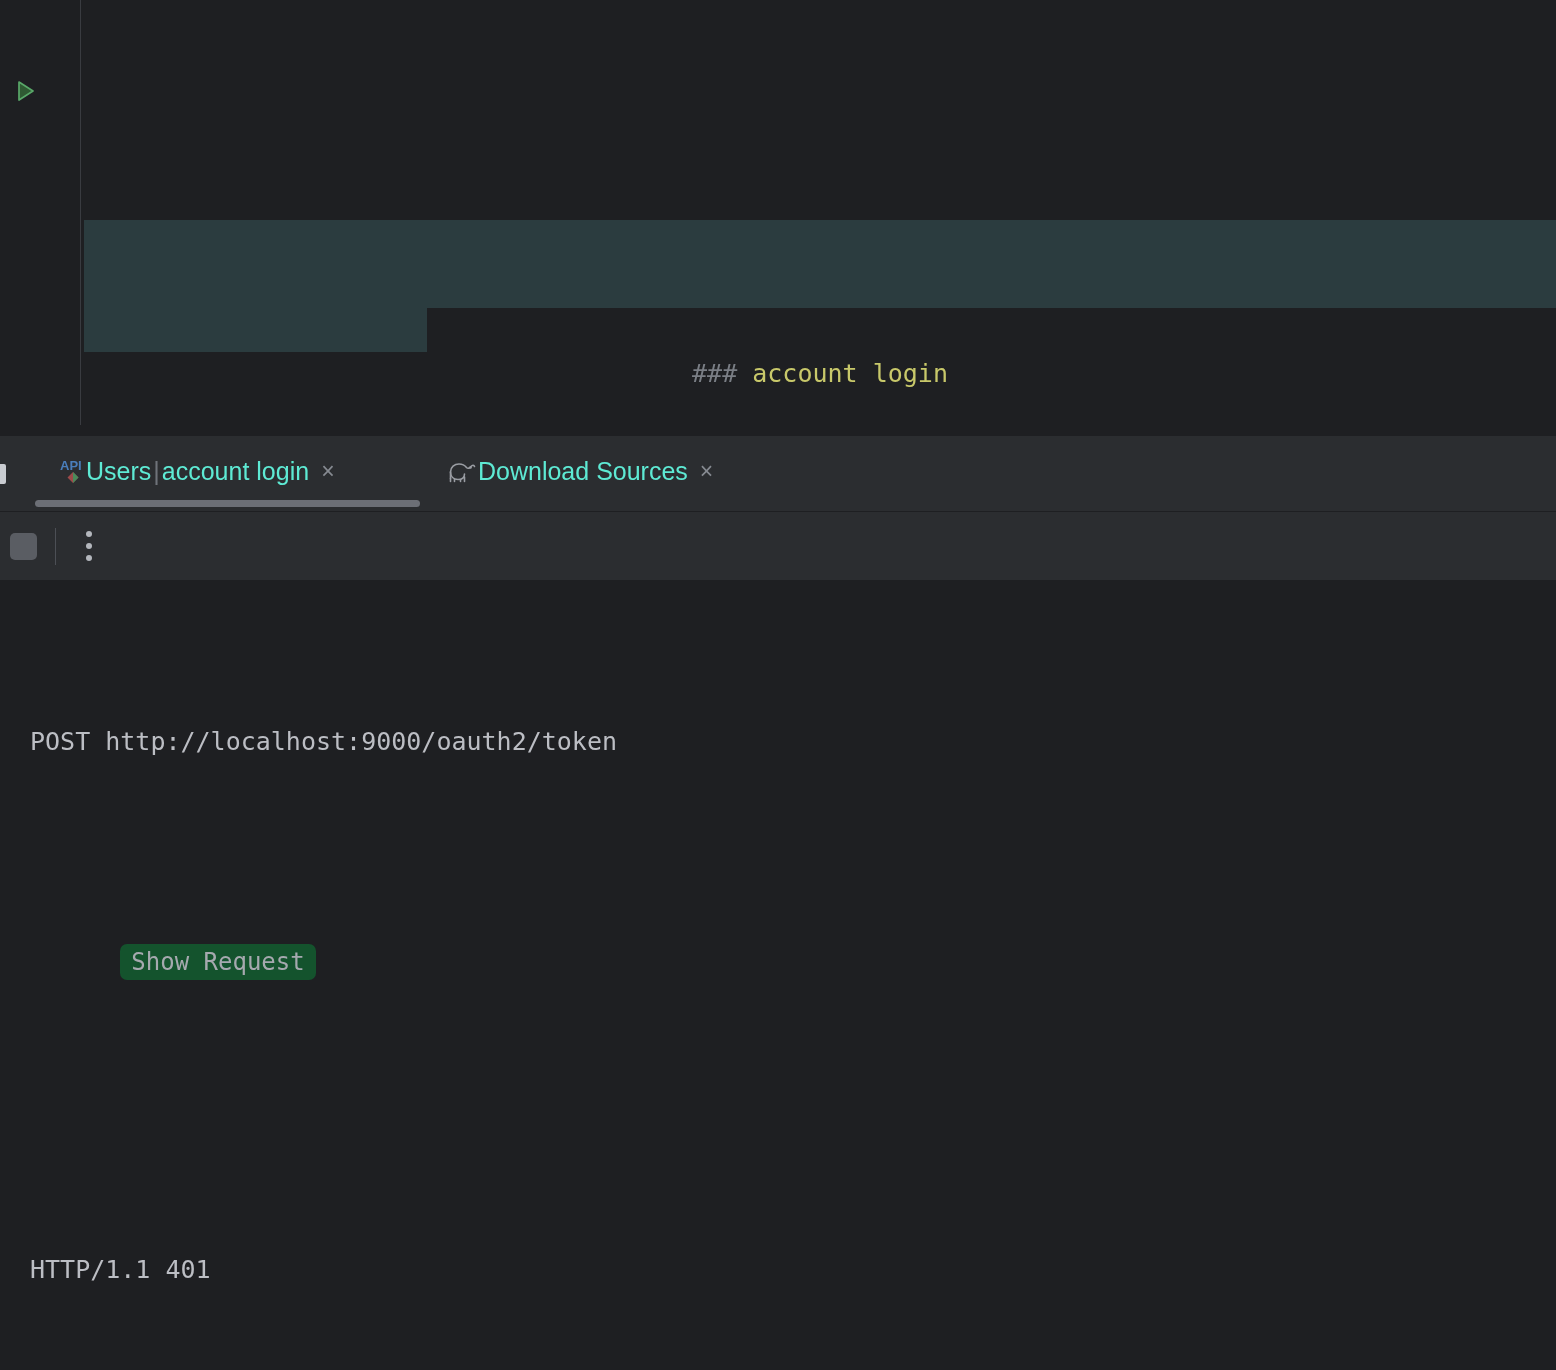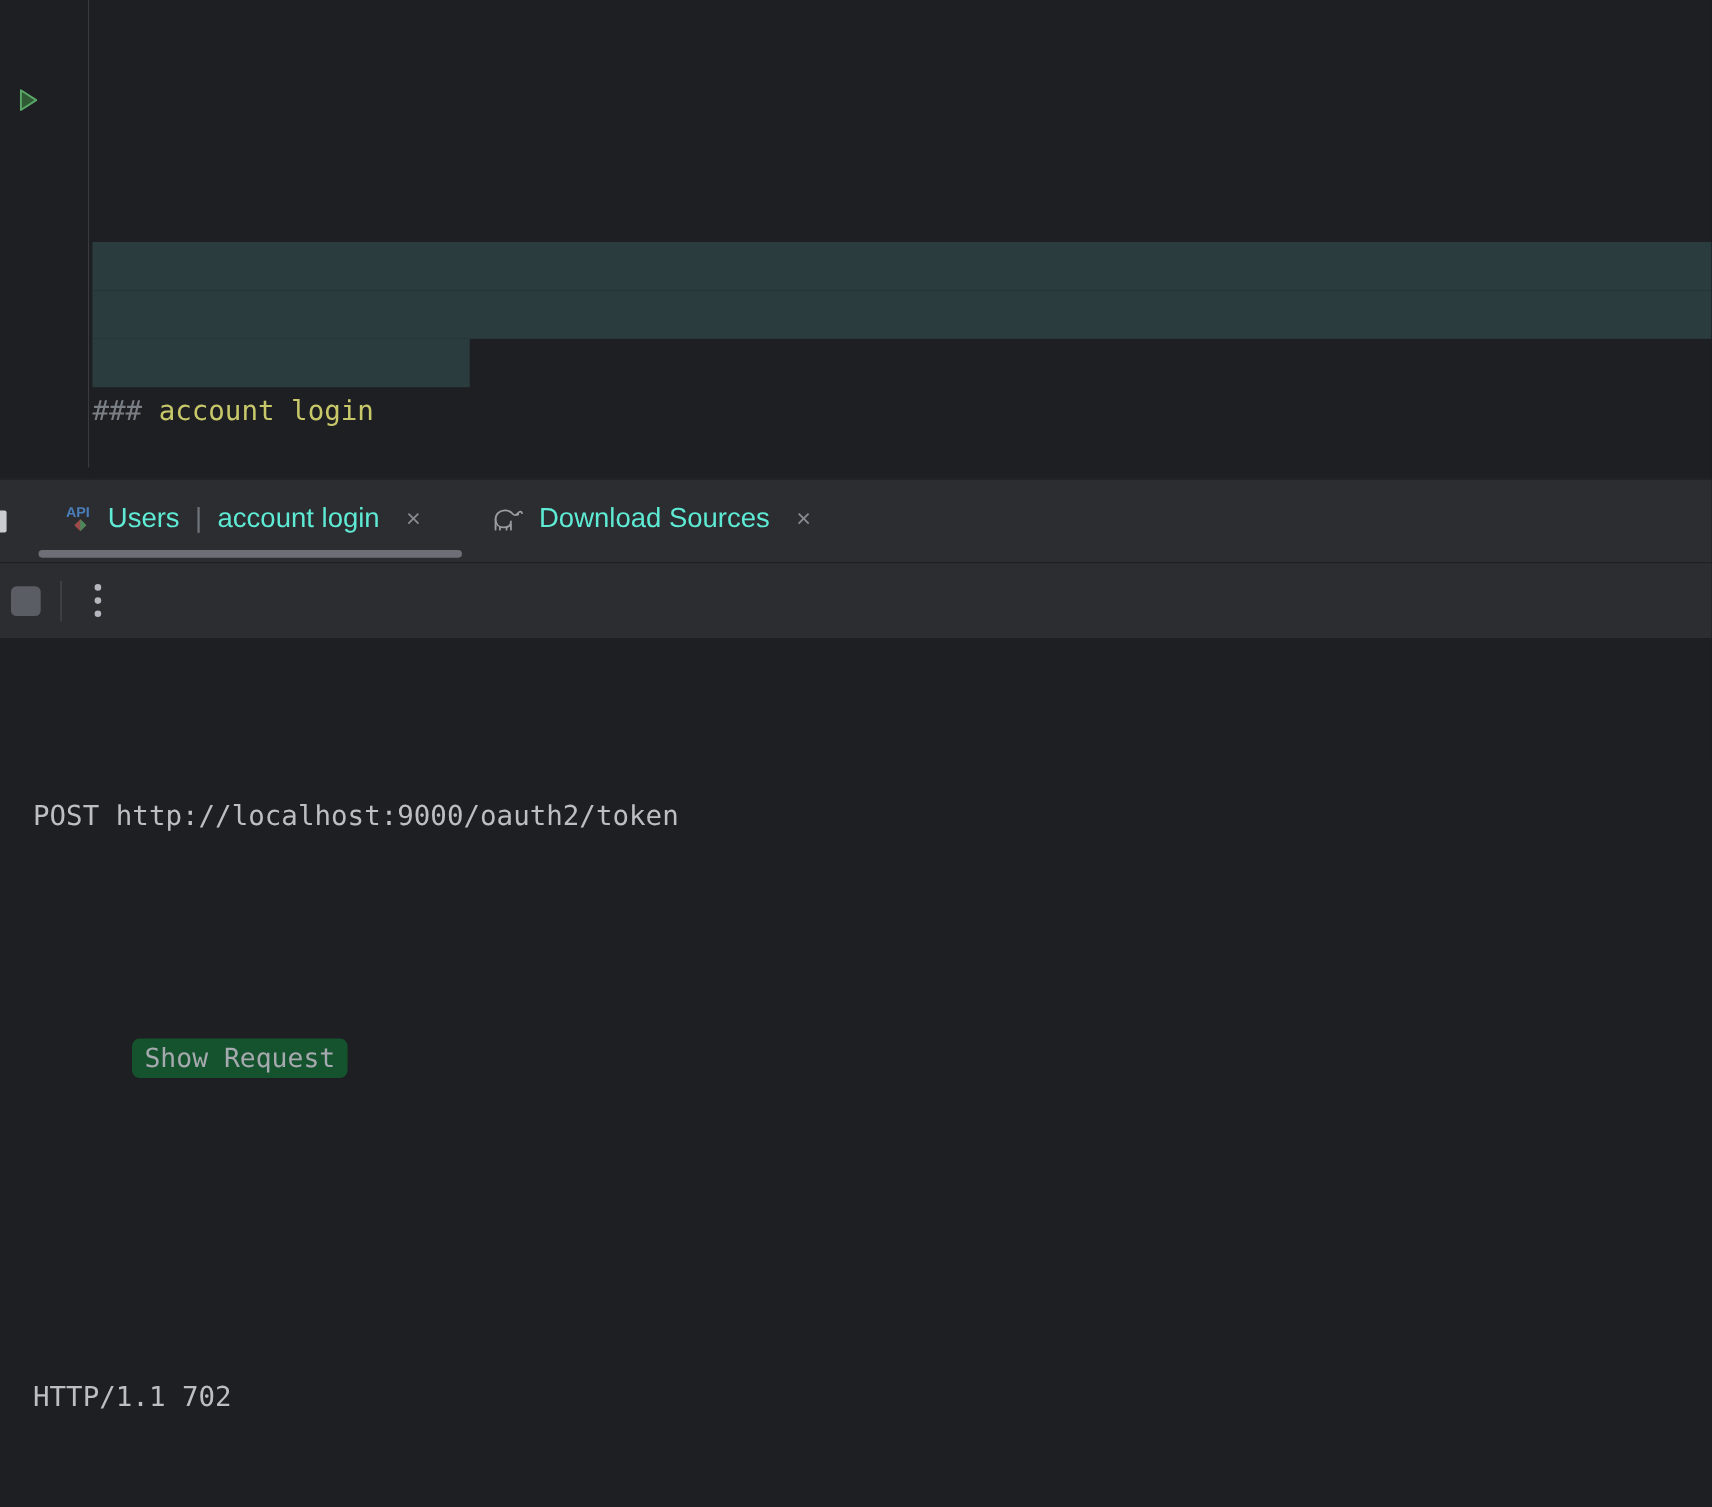--- a/index.html
+++ b/index.html
@@ -16,20 +16,21 @@
   }
 
   
   #editor-pane {
     position: absolute;
     left: 0; top: 0;
     width: 1556px;
     height: 435px;
     background: #1e1f22;
     overflow: hidden;
+    text-align: center;
   }
   #editor-gutter {
     position: absolute;
     left: 0; top: 0;
     width: 81px;
     height: 435px;
     background: #1e1f22;
   }
   #gutter-divider {
     position: absolute;
@@ -91,21 +92,21 @@
     height: 20px;
     background: #c9ccd1;
     border-radius: 2px;
   }
   .tab {
     position: absolute;
     top: 0;
     height: 70px;
     display: flex;
     align-items: center;
-    gap: 12px;
+    gap: 0;
     padding: 0 14px;
     cursor: pointer;
   }
   #tab-users { left: 46px; }
   #tab-download { left: 432px; text-align: right; }
   .tab-label {
     font-size: 25px;
     color: #5eead4;
     white-space: nowrap;
   }
@@ -295,21 +296,21 @@
   <div id="response-text">
 
     <div class="resp-line">POST http://localhost:9000/oauth2/token</div>
 
     <div class="resp-line">
       <span id="show-request-badge">Show Request</span>
     </div>
 
     <div class="resp-blank"></div>
 
-    <div class="resp-line">HTTP/1.1 702</div>
+    <div class="resp-line">HTTP/1.1 401</div>
 
     
     
     
     
     
     
     
     
     

